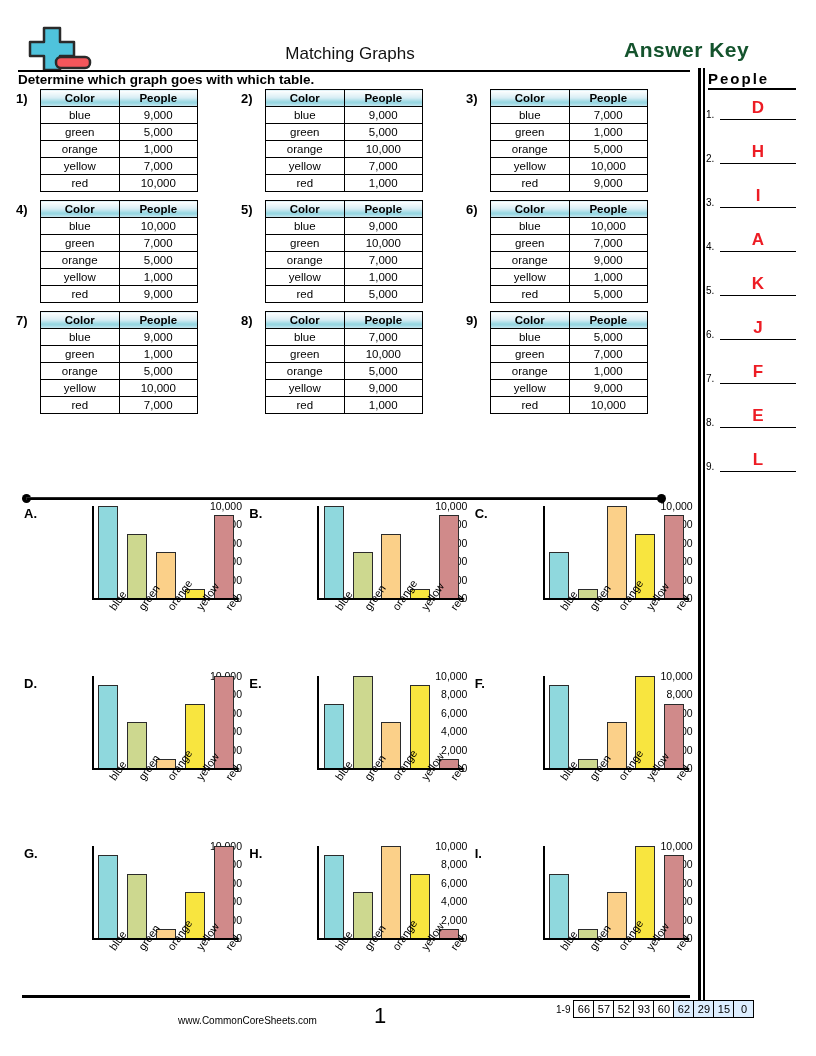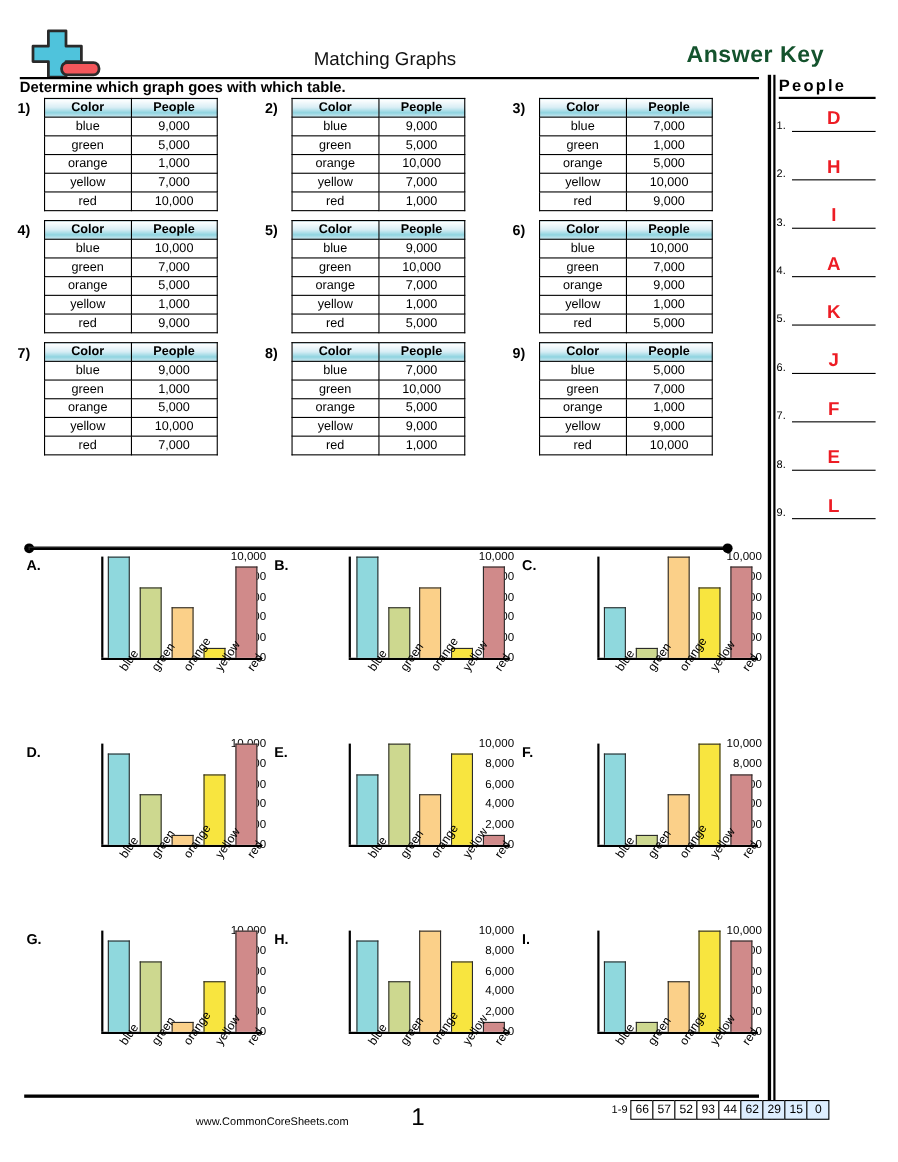--- a/index.html
+++ b/index.html
@@ -939,20 +939,20 @@
   <div class="fbar"></div>
   <div class="ccs">www.CommonCoreSheets.com</div>
   <div class="pagenum">1</div>
   <div class="scorewrap">
     <span class="score-range">1-9</span>
     <span id="score-boxes" style="display:flex">
         <span class="score-box">66</span>
         <span class="score-box">57</span>
         <span class="score-box">52</span>
         <span class="score-box">93</span>
-        <span class="score-box">44</span>
+        <span class="score-box">60</span>
         <span class="score-box hl">62</span>
         <span class="score-box hl">29</span>
         <span class="score-box hl">15</span>
         <span class="score-box hl">0</span>
       </span>
   </div>
 </div>
 
 </body></html>

